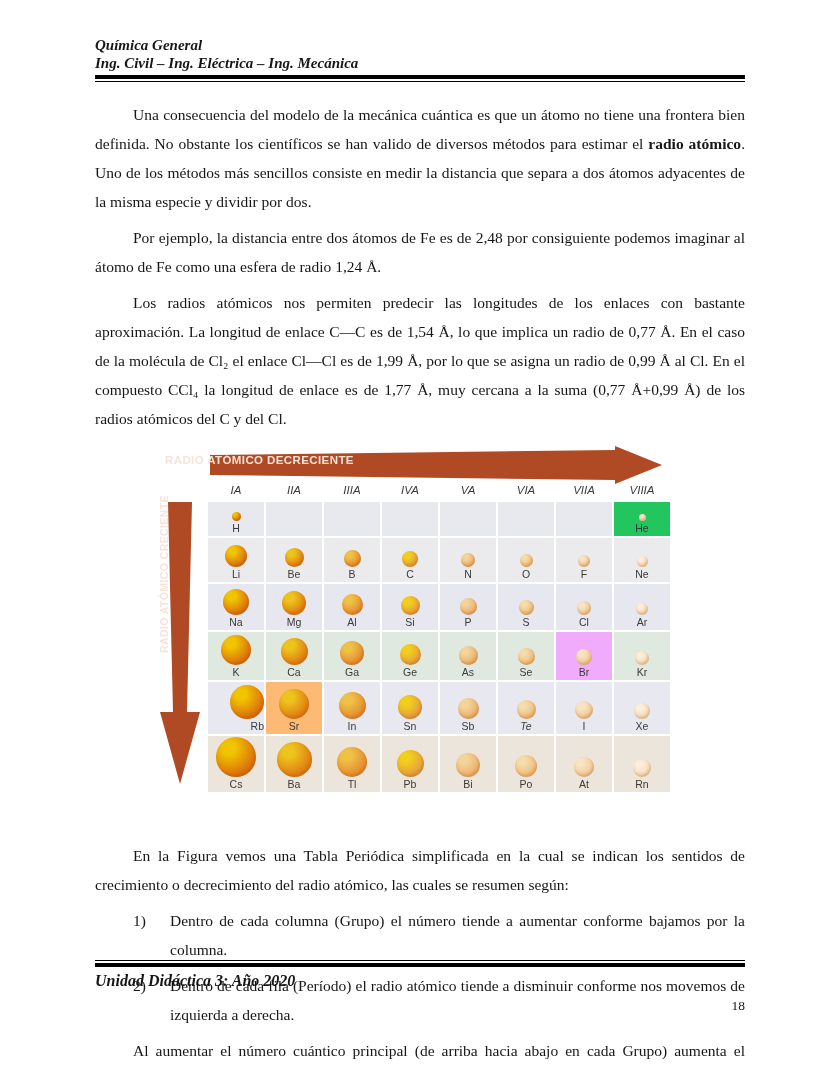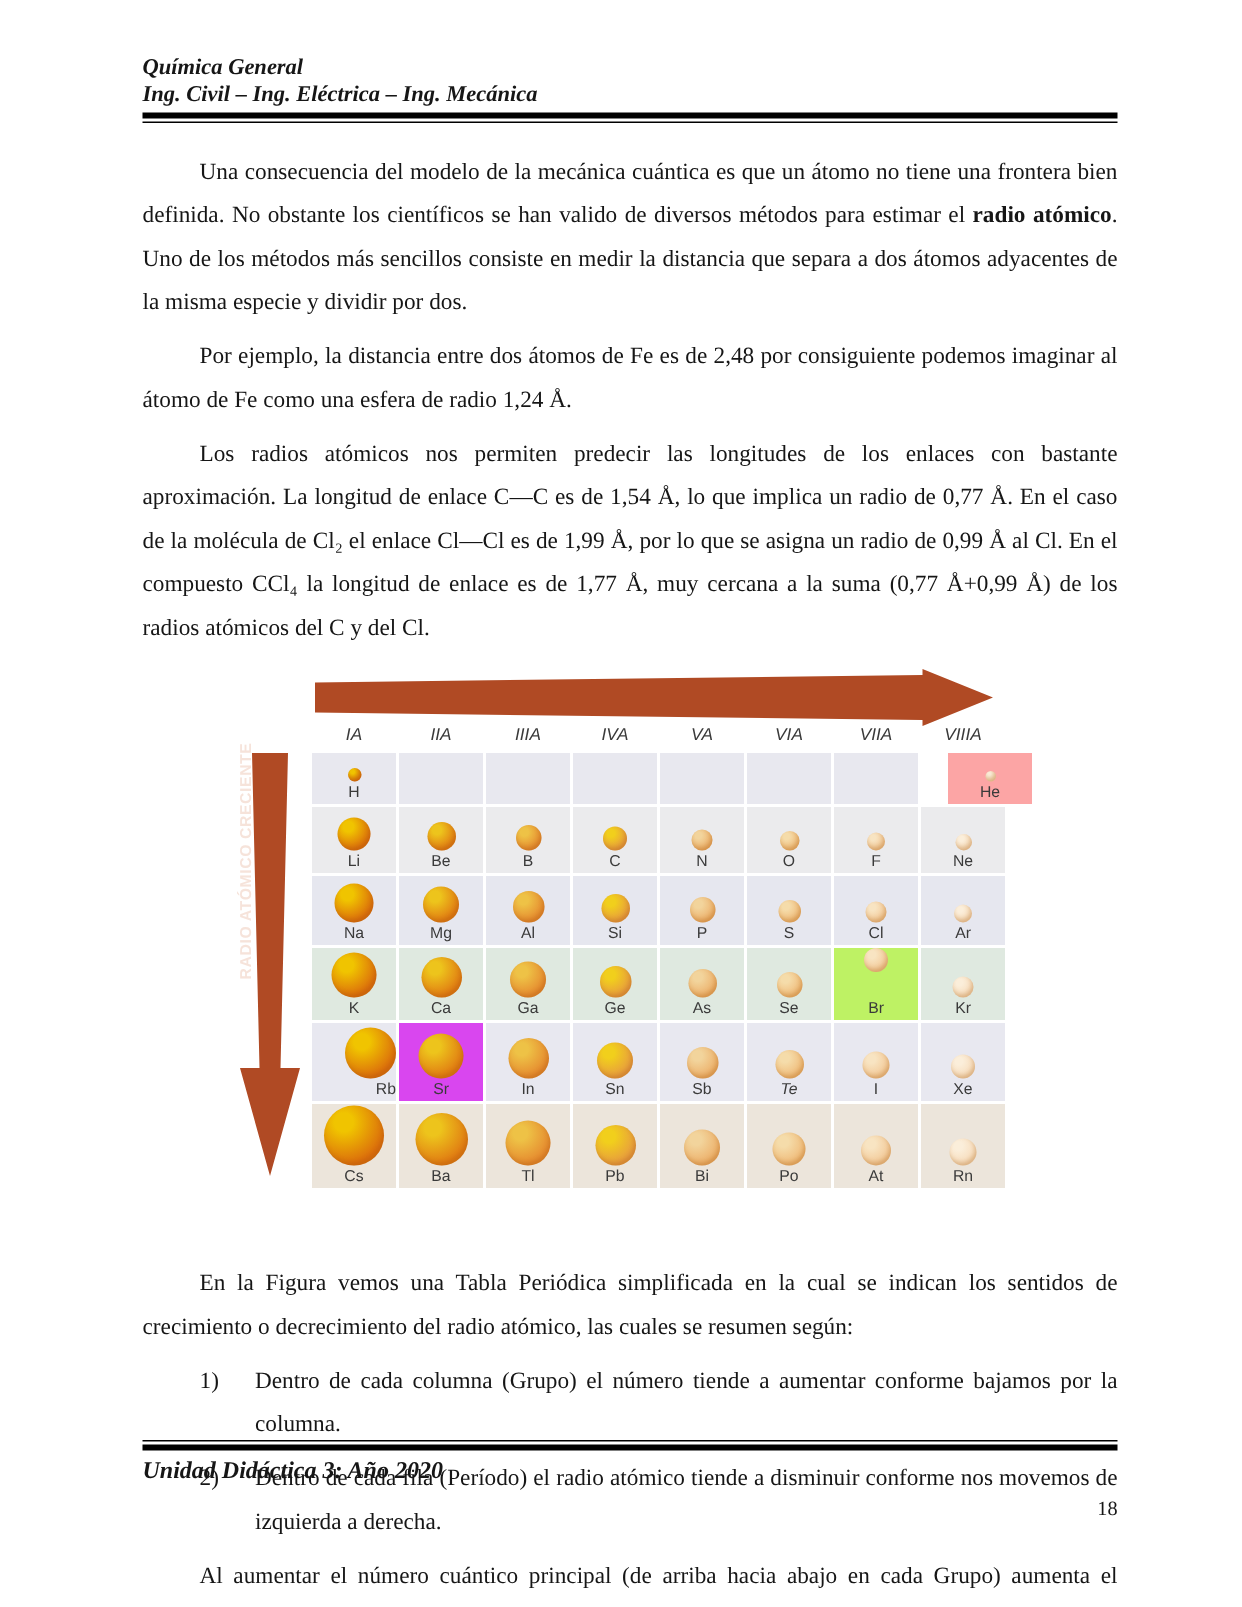--- a/index.html
+++ b/index.html
@@ -163,20 +163,21 @@
       <p class="para"><span>Una consecuencia del modelo de la mecánica cuántica es que un átomo no tiene una frontera bien definida. No obstante los científicos se han valido de diversos métodos para estimar el </span><b class="inline-bold">radio atómico</b><span>. Uno de los métodos más sencillos consiste en medir la distancia que separa a dos átomos adyacentes de la misma especie y dividir por dos.</span></p>
 
       <p class="para">Por ejemplo, la distancia entre dos átomos de Fe es de 2,48  por consiguiente podemos imaginar al átomo de Fe como una esfera de radio 1,24 Å.</p>
 
       <p class="para">Los radios atómicos nos permiten predecir las longitudes de los enlaces con bastante aproximación. La longitud de enlace C—C es de 1,54 Å, lo que implica un radio de 0,77 Å. En el caso de la molécula de Cl₂ el enlace Cl—Cl es de 1,99 Å, por lo que se asigna un radio de 0,99 Å al Cl. En el compuesto CCl₄ la longitud de enlace es de 1,77 Å, muy cercana a la suma (0,77 Å+0,99 Å) de los radios atómicos del C y del Cl.</p>
 
       <div class="figure">
         <svg class="arrow-top" viewBox="0 0 452 38" width="452" height="38">
           <polygon points="0,9 405,4 405,0 452,19 405,38 405,34 0,29" fill="#b04a24"></polygon>
         </svg>
+        <div class="arrow-top-label">RADIO ATÓMICO DECRECIENTE</div>
 
         <div class="group-header-row">
             <div class="group-label">IA</div>
             <div class="group-label">IIA</div>
             <div class="group-label">IIIA</div>
             <div class="group-label">IVA</div>
             <div class="group-label">VA</div>
             <div class="group-label">VIA</div>
             <div class="group-label">VIIA</div>
             <div class="group-label">VIIIA</div>
@@ -192,21 +193,21 @@
               <div class="grid-cell" style="background: rgb(232, 232, 239);">
                 <div class="sphere" style="width: 9px; height: 9px; background: radial-gradient(circle at 33% 28%, rgb(240, 196, 0) 0%, rgb(240, 196, 0) 16%, rgb(219, 108, 12) 72%);"></div>
                 <div class="el-label">H</div>
               </div>
               <div class="grid-cell" style="background: rgb(232, 232, 239);"></div>
               <div class="grid-cell" style="background: rgb(232, 232, 239);"></div>
               <div class="grid-cell" style="background: rgb(232, 232, 239);"></div>
               <div class="grid-cell" style="background: rgb(232, 232, 239);"></div>
               <div class="grid-cell" style="background: rgb(232, 232, 239);"></div>
               <div class="grid-cell" style="background: rgb(232, 232, 239);"></div>
-              <div class="grid-cell" style="background: #fca5a5; margin-left: 18px;">
+              <div class="grid-cell" style="background: #22c55e;">
                 <div class="sphere" style="width: 7px; height: 7px; background: radial-gradient(circle at 33% 28%, rgb(251, 238, 218) 0%, rgb(251, 238, 218) 16%, rgb(246, 218, 184) 72%);"></div>
                 <div class="el-label">He</div>
               </div>
             </div>
             <div class="grid-row" style="height: 44px;">
               <div class="grid-cell" style="background: rgb(235, 235, 237);">
                 <div class="sphere" style="width: 22px; height: 22px; background: radial-gradient(circle at 33% 28%, rgb(240, 196, 0) 0%, rgb(240, 196, 0) 16%, rgb(219, 108, 12) 72%);"></div>
                 <div class="el-label">Li</div>
               </div>
               <div class="grid-cell" style="background: rgb(235, 235, 237);">
@@ -290,35 +291,35 @@
                 <div class="el-label">Ge</div>
               </div>
               <div class="grid-cell" style="background: rgb(223, 233, 224);">
                 <div class="sphere" style="width: 19px; height: 19px; background: radial-gradient(circle at 33% 28%, rgb(242, 212, 156) 0%, rgb(242, 212, 156) 16%, rgb(236, 174, 103) 72%);"></div>
                 <div class="el-label">As</div>
               </div>
               <div class="grid-cell" style="background: rgb(223, 233, 224);">
                 <div class="sphere" style="width: 17px; height: 17px; background: radial-gradient(circle at 33% 28%, rgb(245, 220, 170) 0%, rgb(245, 220, 170) 16%, rgb(239, 185, 118) 72%);"></div>
                 <div class="el-label">Se</div>
               </div>
-              <div class="grid-cell" style="background: #bef264; justify-content: space-between;">
+              <div class="grid-cell" style="background: #f0abfc;">
                 <div class="sphere" style="width: 16px; height: 16px; background: radial-gradient(circle at 33% 28%, rgb(248, 228, 194) 0%, rgb(248, 228, 194) 16%, rgb(242, 199, 148) 72%);"></div>
                 <div class="el-label">Br</div>
               </div>
               <div class="grid-cell" style="background: rgb(223, 233, 224);">
                 <div class="sphere" style="width: 14px; height: 14px; background: radial-gradient(circle at 33% 28%, rgb(251, 238, 218) 0%, rgb(251, 238, 218) 16%, rgb(246, 218, 184) 72%);"></div>
                 <div class="el-label">Kr</div>
               </div>
             </div>
             <div class="grid-row" style="height: 52px;">
               <div class="grid-cell" style="background: rgb(232, 232, 240); align-items: flex-end;">
                 <div class="sphere" style="width: 34px; height: 34px; background: radial-gradient(circle at 33% 28%, rgb(240, 196, 0) 0%, rgb(240, 196, 0) 16%, rgb(219, 108, 12) 72%);"></div>
                 <div class="el-label">Rb</div>
               </div>
-              <div class="grid-cell" style="background: #d946ef;">
+              <div class="grid-cell" style="background: #fdba74;">
                 <div class="sphere" style="width: 30px; height: 30px; background: radial-gradient(circle at 33% 28%, rgb(237, 196, 28) 0%, rgb(237, 196, 28) 16%, rgb(224, 121, 18) 72%);"></div>
                 <div class="el-label">Sr</div>
               </div>
               <div class="grid-cell" style="background: rgb(232, 232, 240);">
                 <div class="sphere" style="width: 27px; height: 27px; background: radial-gradient(circle at 33% 28%, rgb(238, 194, 70) 0%, rgb(238, 194, 70) 16%, rgb(229, 136, 46) 72%);"></div>
                 <div class="el-label">In</div>
               </div>
               <div class="grid-cell" style="background: rgb(232, 232, 240);">
                 <div class="sphere" style="width: 24px; height: 24px; background: radial-gradient(circle at 33% 28%, rgb(241, 207, 28) 0%, rgb(241, 207, 28) 16%, rgb(231, 154, 64) 72%);"></div>
                 <div class="el-label">Sn</div>

